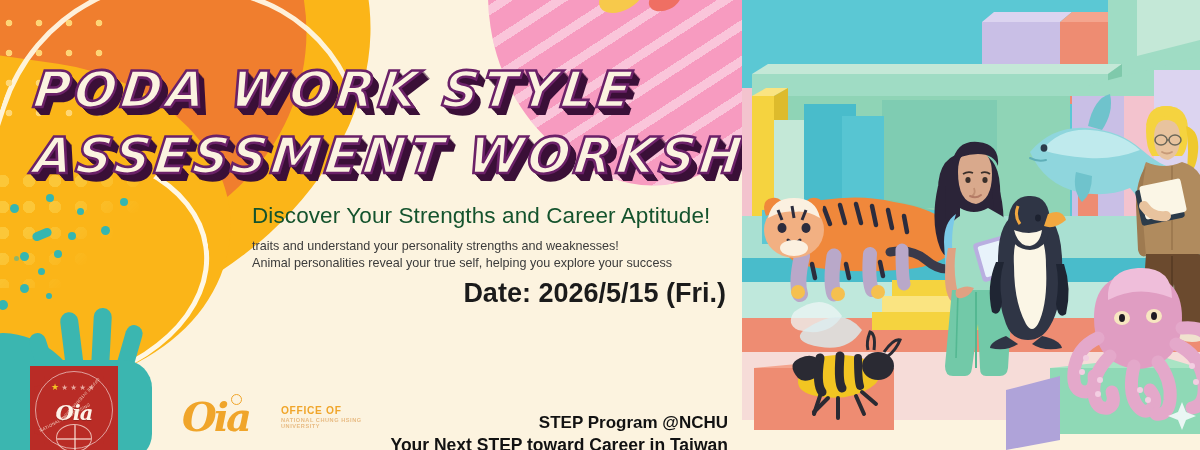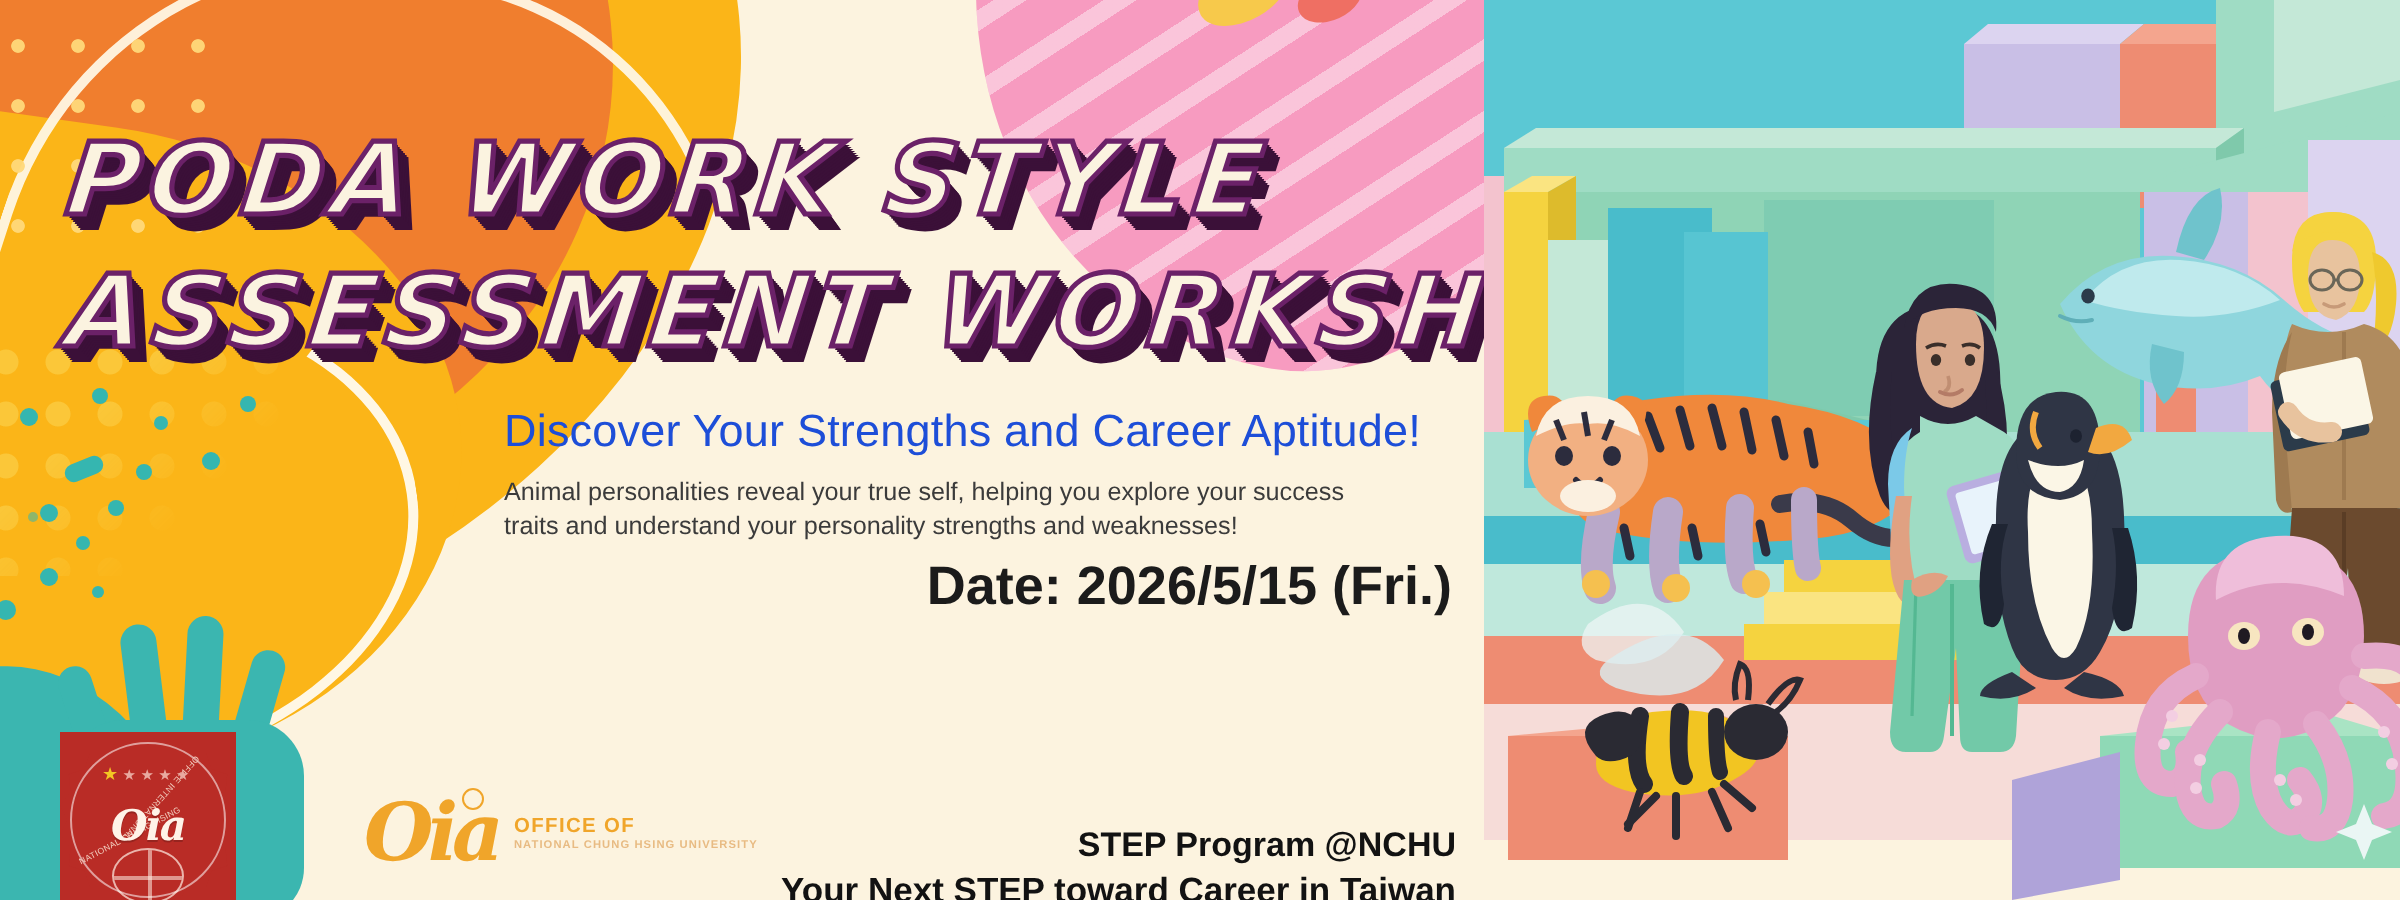--- a/index.html
+++ b/index.html
@@ -156,21 +156,21 @@
       2px 2px 0 #3B1038, 3px 3px 0 #3B1038, 4px 4px 0 #3B1038,
       5px 5px 0 #3B1038, 6px 6px 0 #3B1038, 7px 7px 0 #3B1038,
       8px 8px 0 #3B1038;
     white-space:nowrap;
     transform:skewX(-7deg);
   }
   .title-line.l2{margin-top:2px;}
 
   .subtitle{
     position:absolute;left:252px;top:203px;
-    font-size:22.5px;color:#1d4ed8;letter-spacing:.1px;
+    font-size:22.5px;color:#14532d;letter-spacing:.1px;
     white-space:nowrap;
   }
   .body-text{
     position:absolute;left:252px;top:238px;
     font-size:12.6px;line-height:16.5px;color:#3B3B3B;
     font-weight:500;
   }
 
   .event-block{
     position:absolute;left:0;top:280px;width:726px;
@@ -186,21 +186,21 @@
   }
   .oia-logo .mark{
     font-family:"DejaVu Serif", serif;font-style:italic;font-weight:bold;
     font-size:40px;color:#F0A52A;letter-spacing:-3px;line-height:1;
     position:relative;
   }
   .oia-logo .mark .bulb{
     position:absolute;right:7px;top:-3px;width:9px;height:9px;
     border:1.5px solid #F0A52A;border-radius:50%;
   }
-  .oia-logo .words{line-height:1.12;}
+  .oia-logo .words{line-height:1.12;margin-left:24px;}
   .oia-logo .w1,.oia-logo .w2{
     font-size:10.2px;font-weight:bold;color:#F0A52A;letter-spacing:.7px;
   }
   .oia-logo .w3{
     font-size:5.6px;font-weight:bold;color:#E8BB83;letter-spacing:.55px;
     margin-top:1px;
   }
 
   .step-block{
     position:absolute;left:0;top:412px;width:728px;text-align:right;
@@ -280,22 +280,22 @@
     </div>
 
     <div class="title-wrap">
       <div class="title-line l1">PODA WORK STYLE</div>
       <div class="title-line l2">ASSESSMENT WORKSHOP</div>
     </div>
 
     <div class="subtitle">Discover Your Strengths and Career Aptitude!</div>
 
     <div class="body-text">
+      <div>traits and understand your personality strengths and weaknesses!</div>
       <div>Animal personalities reveal your true self, helping you explore your success</div>
-      <div>traits and understand your personality strengths and weaknesses!</div>
     </div>
 
     <div class="event-block">
       <div class="ev">Date: 2026/5/15 (Fri.)</div>
     </div>
 
     <div class="oia-logo">
       <div class="mark">
         <span>Oia</span>
         <span class="bulb"></span>

